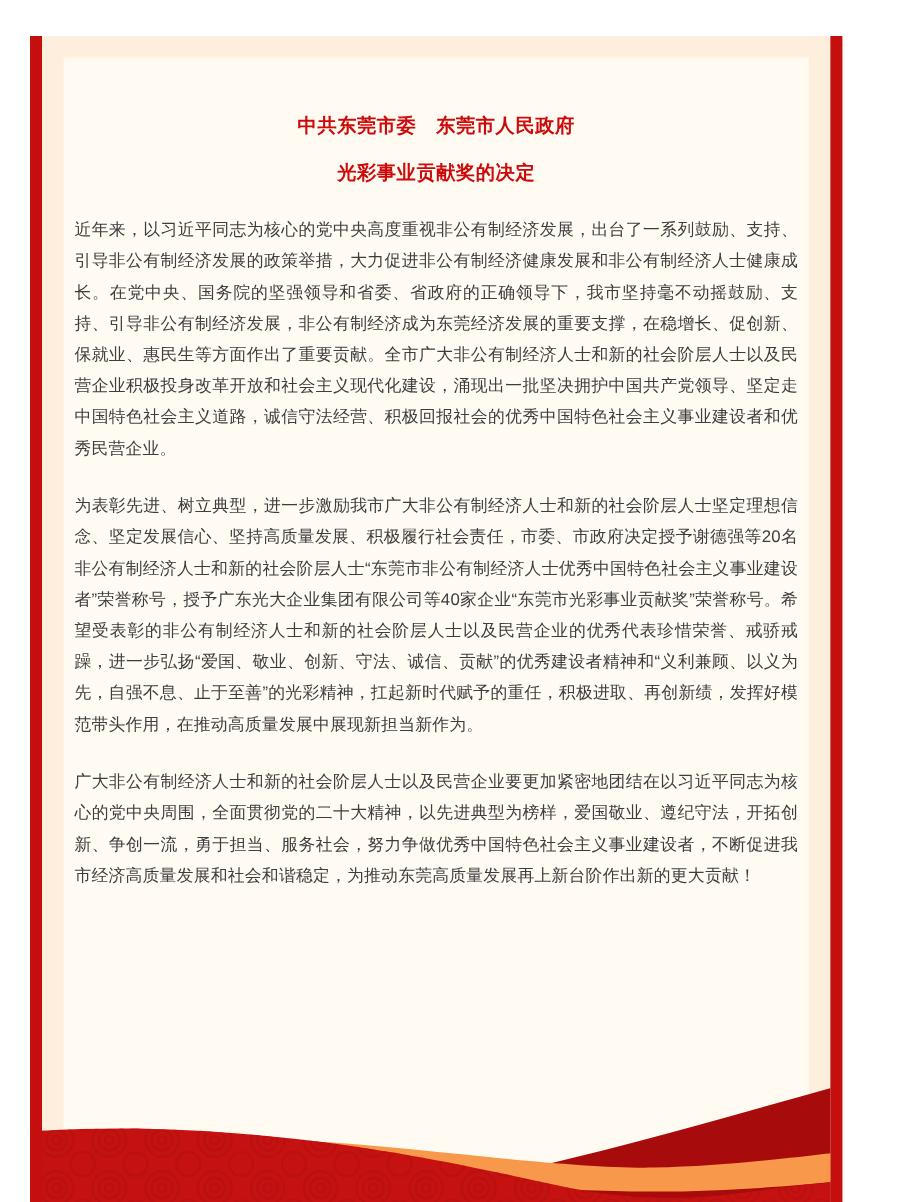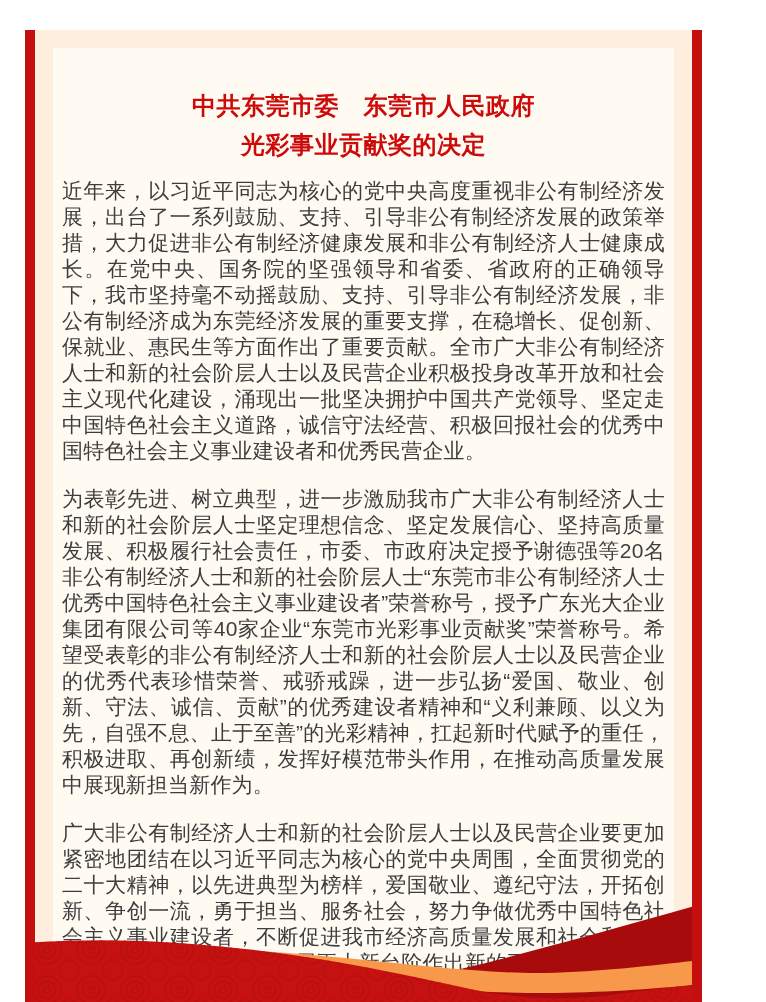--- a/index.html
+++ b/index.html
@@ -32,28 +32,28 @@
     box-sizing: border-box;
     padding: 38px 9px 0 9px;
   }
   .title-block {
     text-align: center;
     margin-bottom: 14px;
   }
   .title-line {
     color: #cc0a0a;
     font-weight: bold;
-    font-size: 24px;
+    font-size: 16px;
     line-height: 39px;
     letter-spacing: 0.5px;
   }
   .body-text p {
     margin: 0 0 22px 0;
     color: #3d3d3d;
-    font-size: 21px;
+    font-size: 14px;
     line-height: 26px;
     text-align: justify;
     letter-spacing: 0.2px;
   }
   .wave {
     position: absolute;
     left: -10px;      
     bottom: 0;
     width: 677px;
     height: 112px;

